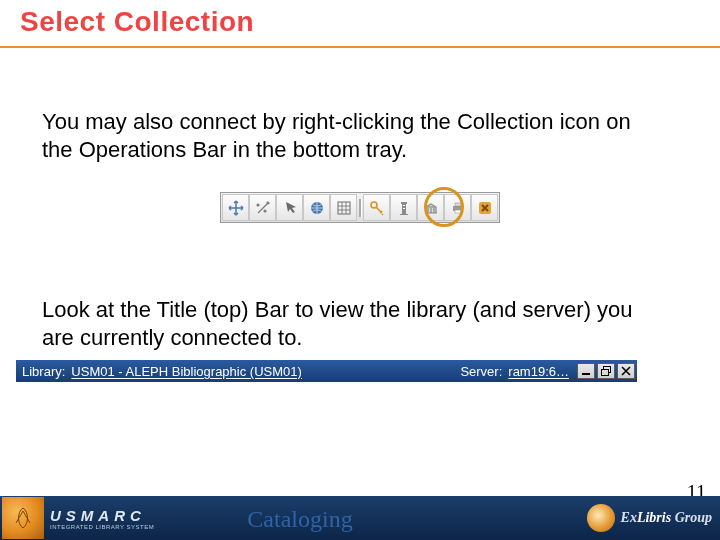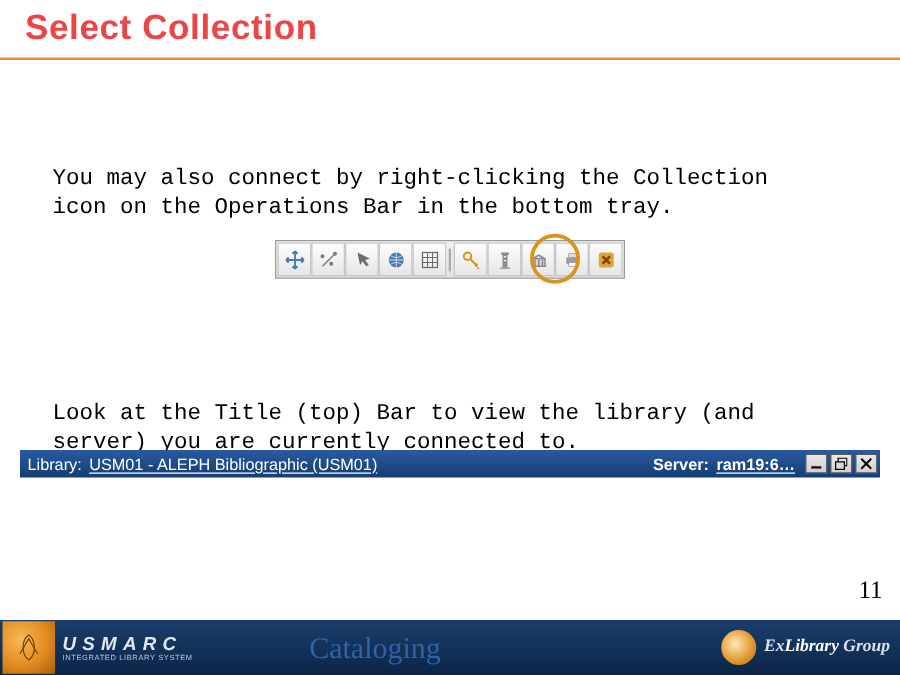--- a/index.html
+++ b/index.html
@@ -32,24 +32,23 @@
     top: 46px;
     left: 0;
     width: 720px;
     height: 2px;
     background: #e59233;
   }
   .body1, .body2 {
     position: absolute;
     left: 42px;
     width: 620px;
-    font-size: 18px;
+    font-size: 22px;
     line-height: 1.25;
-    font-family: Liberation Mono, monospace;
-    margin-top: 24px;
+    font-family: Liberation Sans, sans-serif;
   }
   .body1 { top: 108px; }
   .body2 { top: 296px; }
 
   
   .toolbar-wrap {
     position: absolute;
     top: 192px;
     left: 192px;
     width: 336px;
@@ -96,47 +95,47 @@
     border-radius: 50%;
     pointer-events: none;
   }
   svg { display: block; }
 
   
   .titlebar {
     position: absolute;
     left: 16px;
     top: 360px;
-    width: 688px;
+    width: 621px;
     height: 22px;
     background: linear-gradient(#2a5aa0, #163d73);
     color: #fff;
     font-family: Tahoma, Verdana, sans-serif;
     font-size: 13px;
     display: flex;
     align-items: center;
   }
   .tb-left { padding-left: 6px; display:flex; gap:6px; align-items:baseline;}
-  .tb-mid { margin-left: auto; display:flex; gap:6px; align-items:flex-end; padding-right:8px;font-weight:bold;}
+  .tb-mid { margin-left: auto; display:flex; gap:6px; align-items:flex-end; padding-right:8px;}
   .tb-ul { text-decoration: underline; text-underline-offset: 2px; }
   .winbtns { display:flex; gap:2px; padding-right:2px;}
   .winbtn {
     width: 18px; height: 16px;
     background: linear-gradient(#e8e8e8,#cfcfcf);
     border:1px solid #5a5a5a;
     box-sizing: border-box;
     display:flex; align-items:center; justify-content:center;
     font-size:11px; font-family: Tahoma; color:#000;
   }
 
   
   .pagenum {
     position: absolute;
     right: 14px;
-    bottom: 56px;
+    bottom: 36px;
     font-family: "Times New Roman", serif;
     font-size: 20px;
   }
 
   
   .footer {
     position: absolute;
     left: 0; bottom: 0;
     width: 720px; height: 44px;
     background: linear-gradient(#1b3e6b, #0c2548);
@@ -300,18 +299,18 @@
         </svg>
     </div>
     <div class="aleph-block">
       <div class="aleph-name">USMARC</div>
       <div class="aleph-sub">INTEGRATED LIBRARY SYSTEM</div>
     </div>
     <div class="footer-center">Cataloging</div>
     <div class="exlibris">
       <div class="ex-swirl"></div>
       <div class="ex-text">
-        <span class="thin">Ex</span><span class="em">Library</span><span class="thin"> Group</span>
+        <span class="thin">Ex</span><span class="em">Libris</span><span class="thin"> Group</span>
       </div>
     </div>
   </div>
 
 </div>
 
 </body></html>

